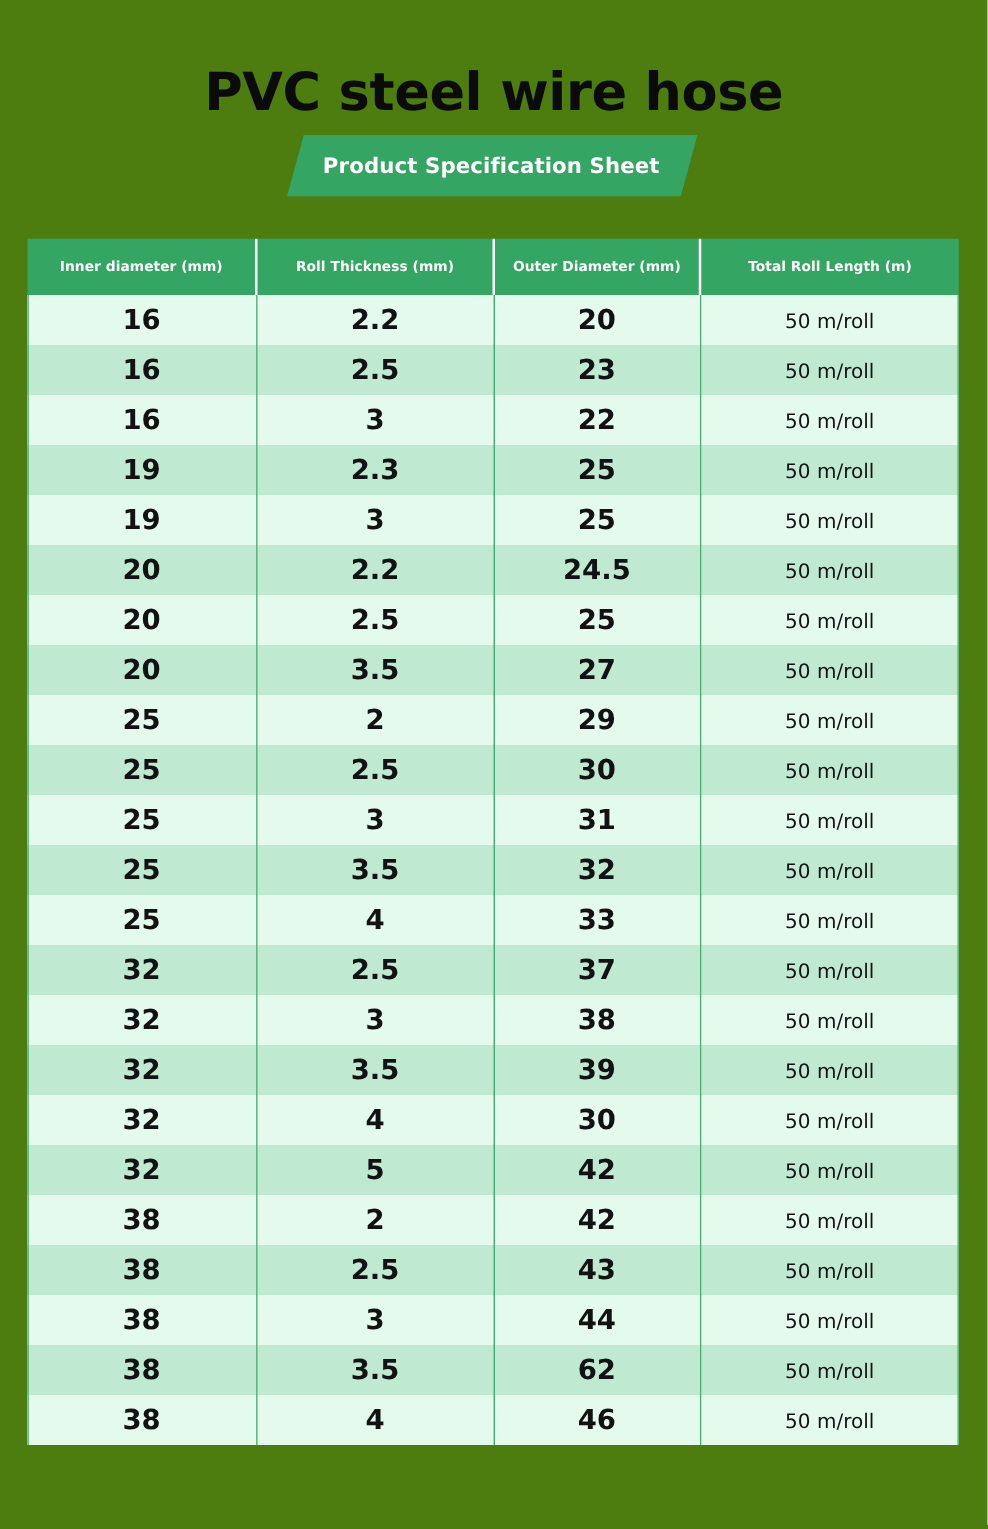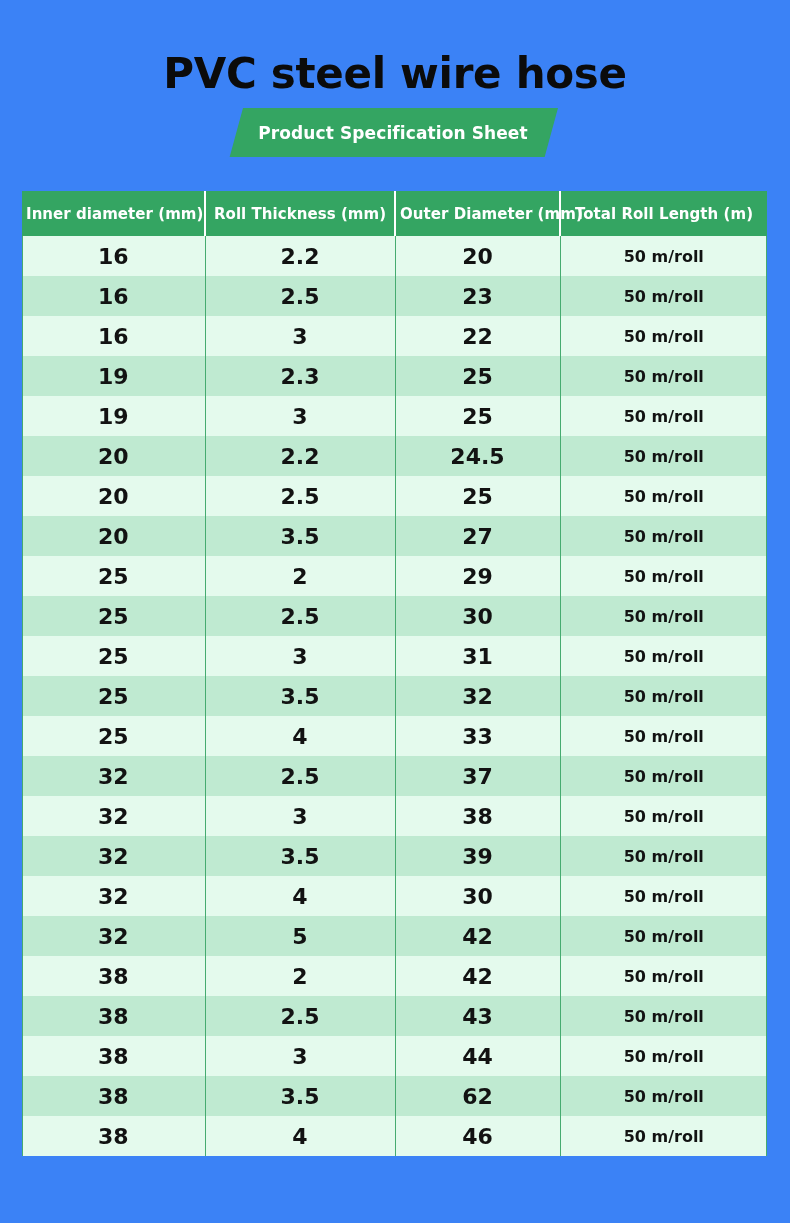--- a/index.html
+++ b/index.html
@@ -12,21 +12,21 @@
     height: 1223px;
     overflow: hidden;
     font-family: "DejaVu Sans", "Liberation Sans", sans-serif;
     -webkit-font-smoothing: antialiased;
   }
 
   .page {
     position: relative;
     width: 790px;
     height: 1223px;
-    background: #3b82f6;
+    background: #4d7c0f;
     overflow: hidden;
   }
 
   
   .page-title {
     position: absolute;
     top: 22px;
     left: 0;
     width: 790px;
     text-align: center;
@@ -78,21 +78,21 @@
     table-layout: fixed;
   }
   table.spec-table col.c-inner  { width: 183px; }
   table.spec-table col.c-wall   { width: 190px; }
   table.spec-table col.c-outer  { width: 165px; }
   table.spec-table col.c-length { width: 207px; }
 
   thead th {
     background: #34a562;
     color: #ffffff;
-    font-size: 15px;
+    font-size: 11px;
     font-weight: 700;
     height: 45px;
     padding: 0 4px;
     text-align: center;
     vertical-align: middle;
     border-right: 2px solid #ffffff;
     letter-spacing: 0.05px;
     white-space: nowrap;
   }
   thead th:last-child { border-right: none; }
@@ -109,21 +109,21 @@
 
   tbody tr:nth-child(odd)  td { background: #e4faed; }
   tbody tr:nth-child(even) td { background: #bfead1; }
 
   td.num {
     font-size: 22px;
     font-weight: 600;
   }
   td.roll {
     font-size: 16px;
-    font-weight: 700;
+    font-weight: 400;
   }
 
   
   tbody tr td:first-child { box-shadow: inset 1px 0 0 #46ab70; }
   tbody tr td:last-child  { box-shadow: inset -1px 0 0 #46ab70; }
 </style>
 </head>
 <body>
 
 <div class="page">

